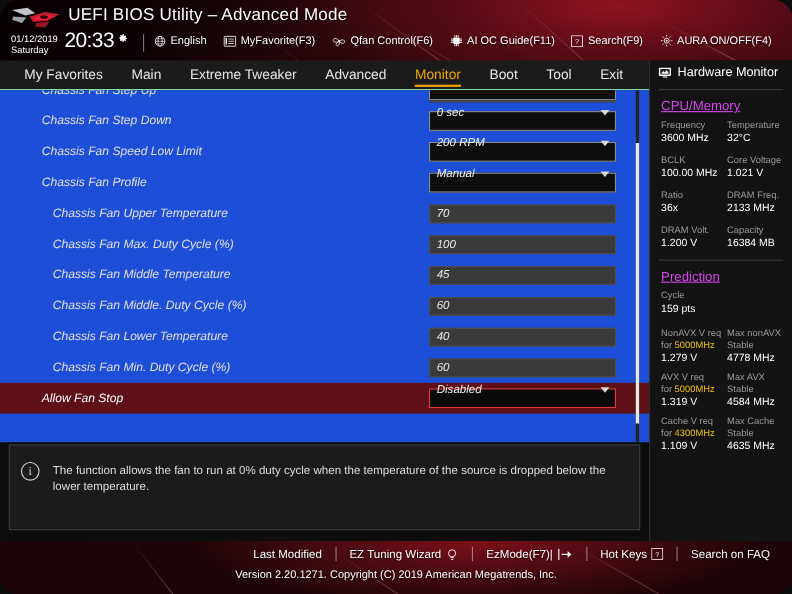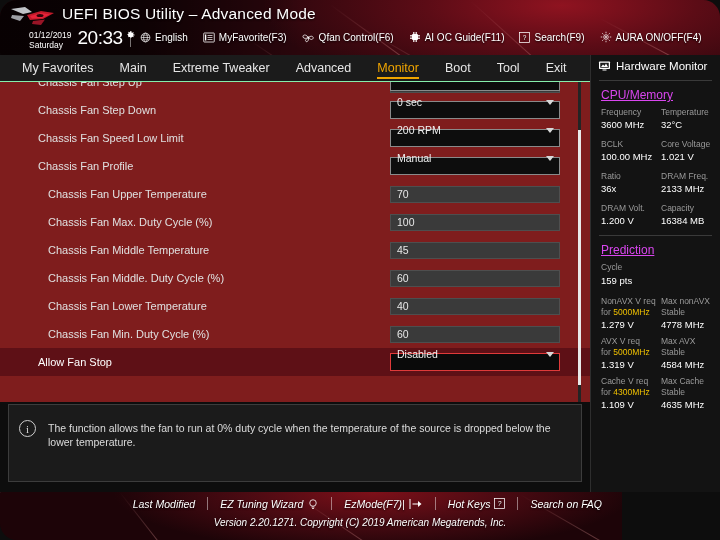--- a/index.html
+++ b/index.html
@@ -35,21 +35,21 @@
   }
 
   .rog-logo { position: absolute; left: 10px; top: 6px; width: 46px; height: 22px; }
 
   .app-title {
     position: absolute; left: 62px; top: 5px;
     font-size: 15.5px; color: #ffffff; letter-spacing: 0.2px;
     text-shadow: 0 1px 2px rgba(0,0,0,0.9);
   }
 
-  .datetime { position: absolute; left: 10px; top: 28px; display: flex; align-items: flex-start; margin-left: 19px; }
+  .datetime { position: absolute; left: 10px; top: 28px; display: flex; align-items: flex-start; }
   .dt-date { font-size: 8.5px; line-height: 10px; color: #ffffff; padding-top: 2px; }
   .dt-day  { font-size: 8.5px; line-height: 10px; color: #ffffff; }
   .dt-clock { font-size: 19px; line-height: 20px; color: #ffffff; margin-left: 6px; font-weight: 400; letter-spacing: -0.5px; }
   .dt-gear { margin-left: 1px; margin-top: 1px; }
 
   .hdr-sep {
     position: absolute; top: 31px; width: 1px; height: 16px;
     background: rgba(255,255,255,0.45);
   }
 
@@ -75,21 +75,21 @@
   }
   .nav-tab.active { color: #f0a500; }
   .nav-tab.active::after {
     content: ""; position: absolute; left: 0; right: 0; bottom: -2px;
     height: 1.5px; background: #f0a500;
   }
 
   
   .content {
     position: absolute; top: 82px; left: 0; width: 590px; height: 320px;
-    background: #7f1d1d; overflow: hidden;
+    background: #1d4ed8; overflow: hidden; font-style: italic;
   }
   .rows { position: absolute; top: -14px; left: 0; width: 590px; }
   .row {
     position: relative; height: 28px; display: flex; align-items: center;
     width: 590px;
   }
   .row.selected { background: #5e1016; }
   .row-label {
     position: absolute; left: 38px; font-size: 11px; color: #e0e0e0; white-space: nowrap;
   }
@@ -167,27 +167,26 @@
   .g-val { font-size: 9.5px; color: #ffffff; line-height: 14px; padding-bottom: 6px; white-space: nowrap; }
   .pred-row { display: grid; grid-template-columns: 60px 60px; padding: 0 0 0 10px; }
   .p-lab { font-size: 8.5px; color: #9a9a9a; line-height: 11px; white-space: nowrap; }
   .p-lab .hz { color: #f0c000; }
   .p-val { font-size: 9.5px; color: #ffffff; line-height: 14px; padding-bottom: 4px; white-space: nowrap; }
   .single-lab { font-size: 8.5px; color: #9a9a9a; padding: 0 0 0 10px; line-height: 13px; }
   .single-val { font-size: 9.5px; color: #ffffff; padding: 0 0 8px 10px; line-height: 14px; }
 
   
   .footer {
-    position: absolute; top: 492px; left: 0; width: 622px; height: 48px;
+    position: absolute; top: 492px; left: 0; width: 720px; height: 48px;
     background:
       linear-gradient(115deg, rgba(255,255,255,0.05) 0 1px, transparent 1px 9px),
       radial-gradient(ellipse 260px 60px at 60% 0%, #7e1019 0%, #4a0a12 50%, #1d0408 100%),
       linear-gradient(90deg, #170306 0%, #470811 30%, #6d0e17 58%, #3a0710 82%, #140205 100%);
     overflow: hidden;
-    font-style: italic;
   }
   .foot-items {
     position: absolute; top: 5px; right: 8px; display: flex; align-items: center;
   }
   .foot-item {
     font-size: 10.5px; color: #ffffff; display: flex; align-items: center; gap: 4px;
     padding: 0 12px; cursor: pointer; white-space: nowrap;
     text-shadow: 0 1px 2px rgba(0,0,0,0.8);
   }
   .foot-sep { width: 1px; height: 13px; background: rgba(255,255,255,0.45); }

